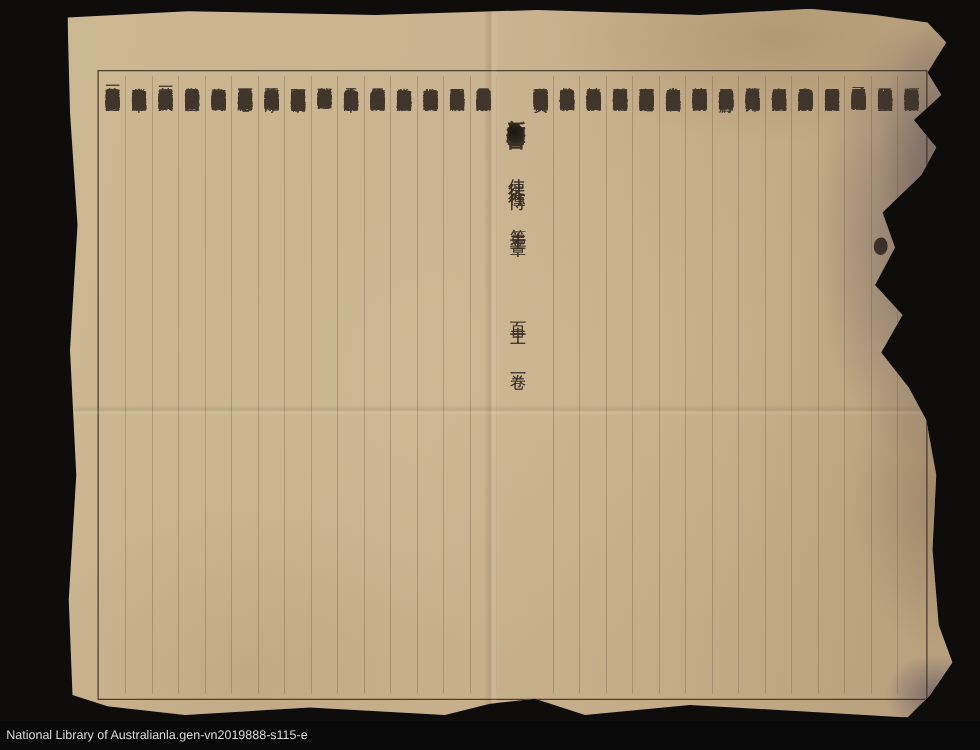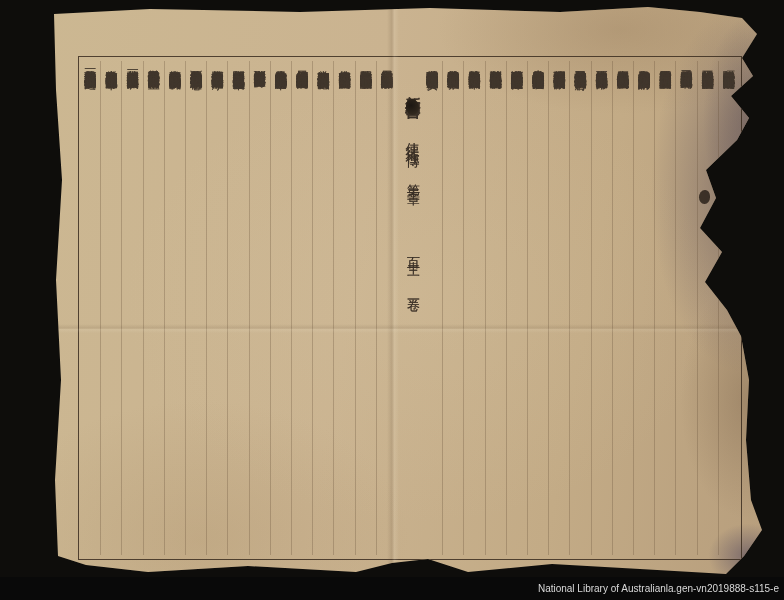--- a/index.html
+++ b/index.html
@@ -58,21 +58,21 @@
   .blot2{position:absolute;left:699px;top:190px;width:11px;height:14px;
     background:#2a211a;border-radius:55% 45% 50% 50%;opacity:.85;}
 
   .crease-v{position:absolute;left:387px;top:8px;width:12px;height:560px;
     background:linear-gradient(to right,transparent,rgba(80,60,40,.15) 40%,rgba(255,248,230,.12) 62%,transparent);}
   .crease-h{position:absolute;left:54px;top:324px;width:706px;height:9px;
     background:linear-gradient(to bottom,transparent,rgba(80,60,40,.12) 45%,rgba(255,248,230,.10) 62%,transparent);}
 
   .footer-bar{
     position:absolute;left:0;right:0;bottom:0;height:23px;background:#090909;
-    display:flex;justify-content:flex-end;align-items:center;padding:0 5px;
+    display:flex;justify-content:flex-start;align-items:center;padding:0 5px;
     font-family:"Liberation Sans",sans-serif;font-size:10px;color:#d9d9d9;
   }
 </style>
 </head>
 <body>
 
 <div class="stage">
 
   <div class="paper">
 

